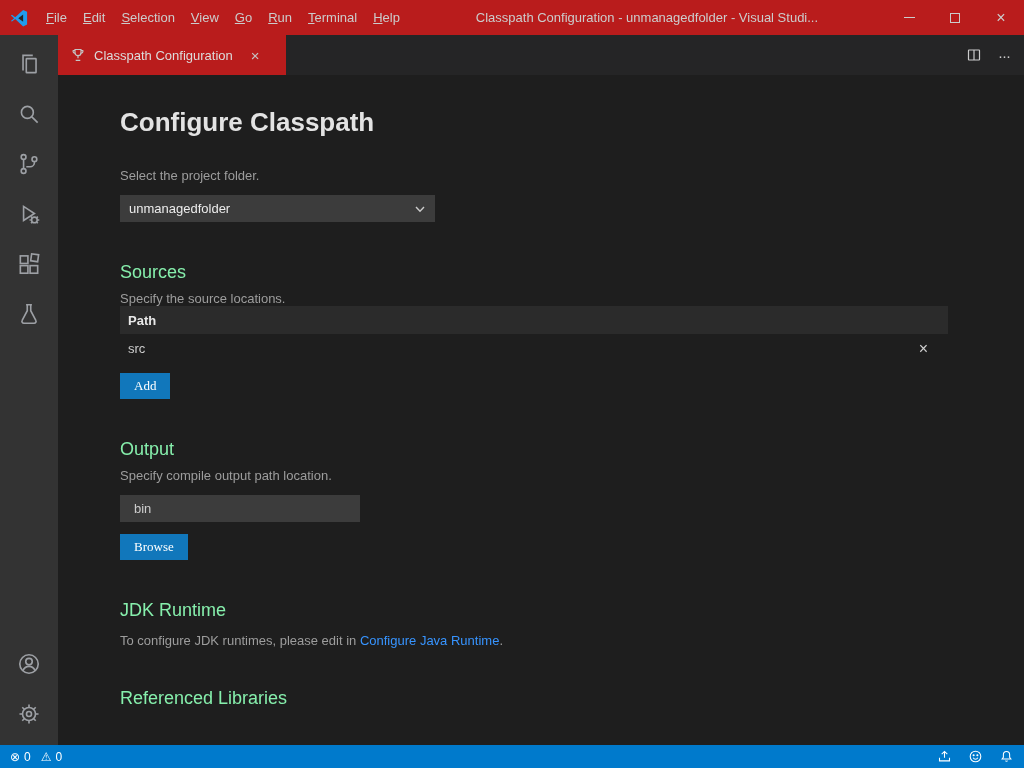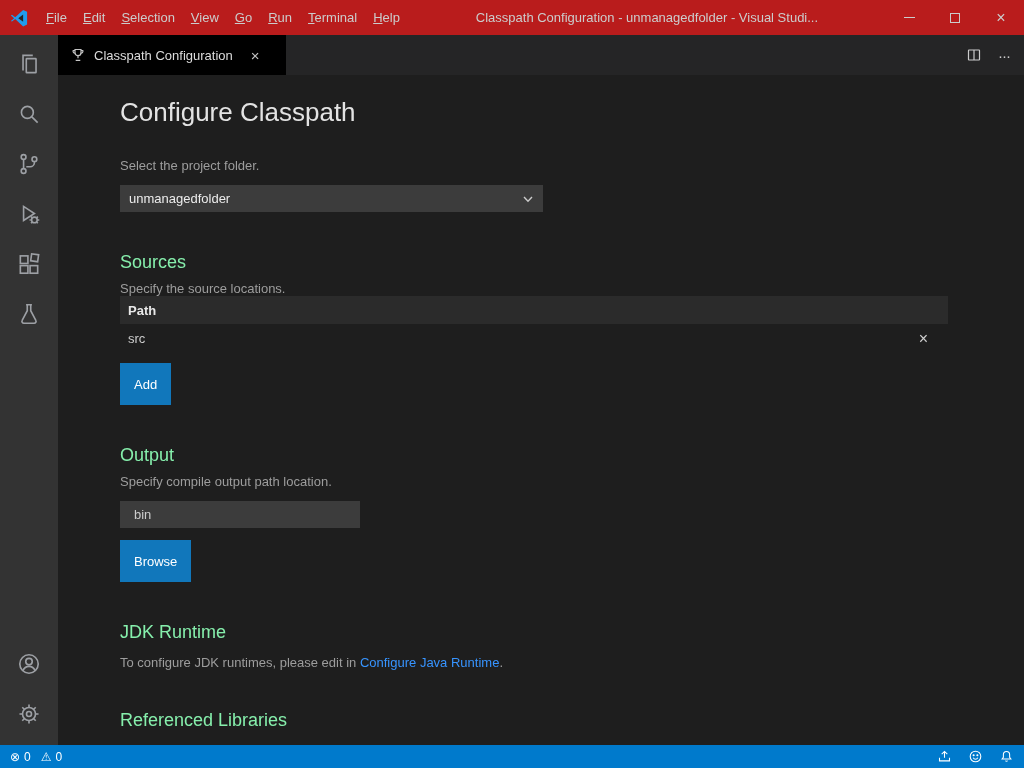--- a/index.html
+++ b/index.html
@@ -21,38 +21,38 @@
   .close-glyph{font-size:16px;line-height:1}
 
   
   .main{flex:1;display:flex;min-height:0}
   .activitybar{width:58px;min-width:58px;background:#333333;display:flex;flex-direction:column;align-items:center;padding:4px 0 6px}
   .activity-item{width:58px;height:50px;display:flex;align-items:center;justify-content:center;color:#9da0a5;cursor:pointer}
   .activity-spacer{flex:1}
 
   .editor-area{flex:1;display:flex;flex-direction:column;min-width:0;background:#1e1e1e}
   .tabbar{height:40px;min-height:40px;background:#252526;display:flex}
-  .tab{background:#000000;display:flex;align-items:center;gap:8px;padding:0 12px;font-size:13px;color:#dcdcdc;min-width:228px;cursor:pointer}
+  .tab{background:#b91c1c;display:flex;align-items:center;gap:8px;padding:0 12px;font-size:13px;color:#dcdcdc;min-width:228px;cursor:pointer}
   .tab-icon{color:#c5c5c5;display:flex}
   .tab-close{color:#c5c5c5;font-size:15px;margin-left:10px;line-height:1}
   .tabbar-actions{margin-left:auto;display:flex;align-items:center;gap:16px;padding:0 14px;color:#cccccc}
   .more-actions{font-size:15px;letter-spacing:-1px;cursor:pointer}
 
   
   .content{flex:1;padding:18px 76px 0 62px;overflow:hidden}
-  .page-title{font-size:26px;font-weight:400;color:#e3e3e3;margin-top:4px}
+  .page-title{font-size:26px;font-weight:700;color:#e3e3e3;margin-top:14px}
   .field-label{font-size:13px;color:#9d9d9d;margin-top:30px}
-  .select-box{margin-top:12px;width:423px;height:27px;background:#3c3c3c;color:#ececec;font-size:13px;display:flex;align-items:center;justify-content:space-between;padding:0 9px;cursor:pointer}
+  .select-box{margin-top:12px;width:315px;height:27px;background:#3c3c3c;color:#ececec;font-size:13px;display:flex;align-items:center;justify-content:space-between;padding:0 9px;cursor:pointer}
   .section-heading{font-size:18px;font-weight:400;color:#86efac;margin-top:40px}
   .section-desc{font-size:13px;color:#9d9d9d;margin-top:8px}
   .paths-table{}
   .table-header{height:28px;background:#2b2b2b;display:flex;align-items:center;padding:0 8px;font-size:13px;font-weight:700;color:#e8e8e8}
   .table-row{height:29px;display:flex;align-items:center;justify-content:space-between;padding:0 8px;font-size:13px;color:#cccccc}
   .row-remove{color:#d0d0d0;font-size:16px;line-height:1;cursor:pointer;padding:0 12px}
-  .btn{margin-top:10px;height:42px;padding:0 14px;background:#1177bb;border:none;color:#fff;font-size:13px;font-family:Liberation Sans, sans-serif;cursor:pointer;display:inline-flex;align-items:center}
+  .btn{margin-top:10px;height:26px;padding:0 14px;background:#1177bb;border:none;color:#fff;font-size:13px;font-family:Liberation Serif, serif;cursor:pointer;display:inline-flex;align-items:center}
   .btn.browse{margin-top:12px}
   .text-input{display:block;margin-top:12px;width:240px;height:27px;background:#3c3c3c;border:1px solid #3c3c3c;color:#cccccc;font-size:13px;padding:0 13px;font-family:inherit;outline:none}
   .jdk-text{font-size:13px;color:#9d9d9d;margin-top:12px}
   .link{color:#3794ff;cursor:pointer;text-decoration:none}
 
   
   .statusbar{height:23px;min-height:23px;background:#007acc;color:#fff;display:flex;align-items:center;justify-content:space-between;font-size:12px;padding:0 10px}
   .status-left{display:flex;align-items:center;gap:10px}
   .status-group{display:flex;align-items:center;gap:4px;cursor:pointer}
   .status-right{display:flex;align-items:center;gap:16px}

